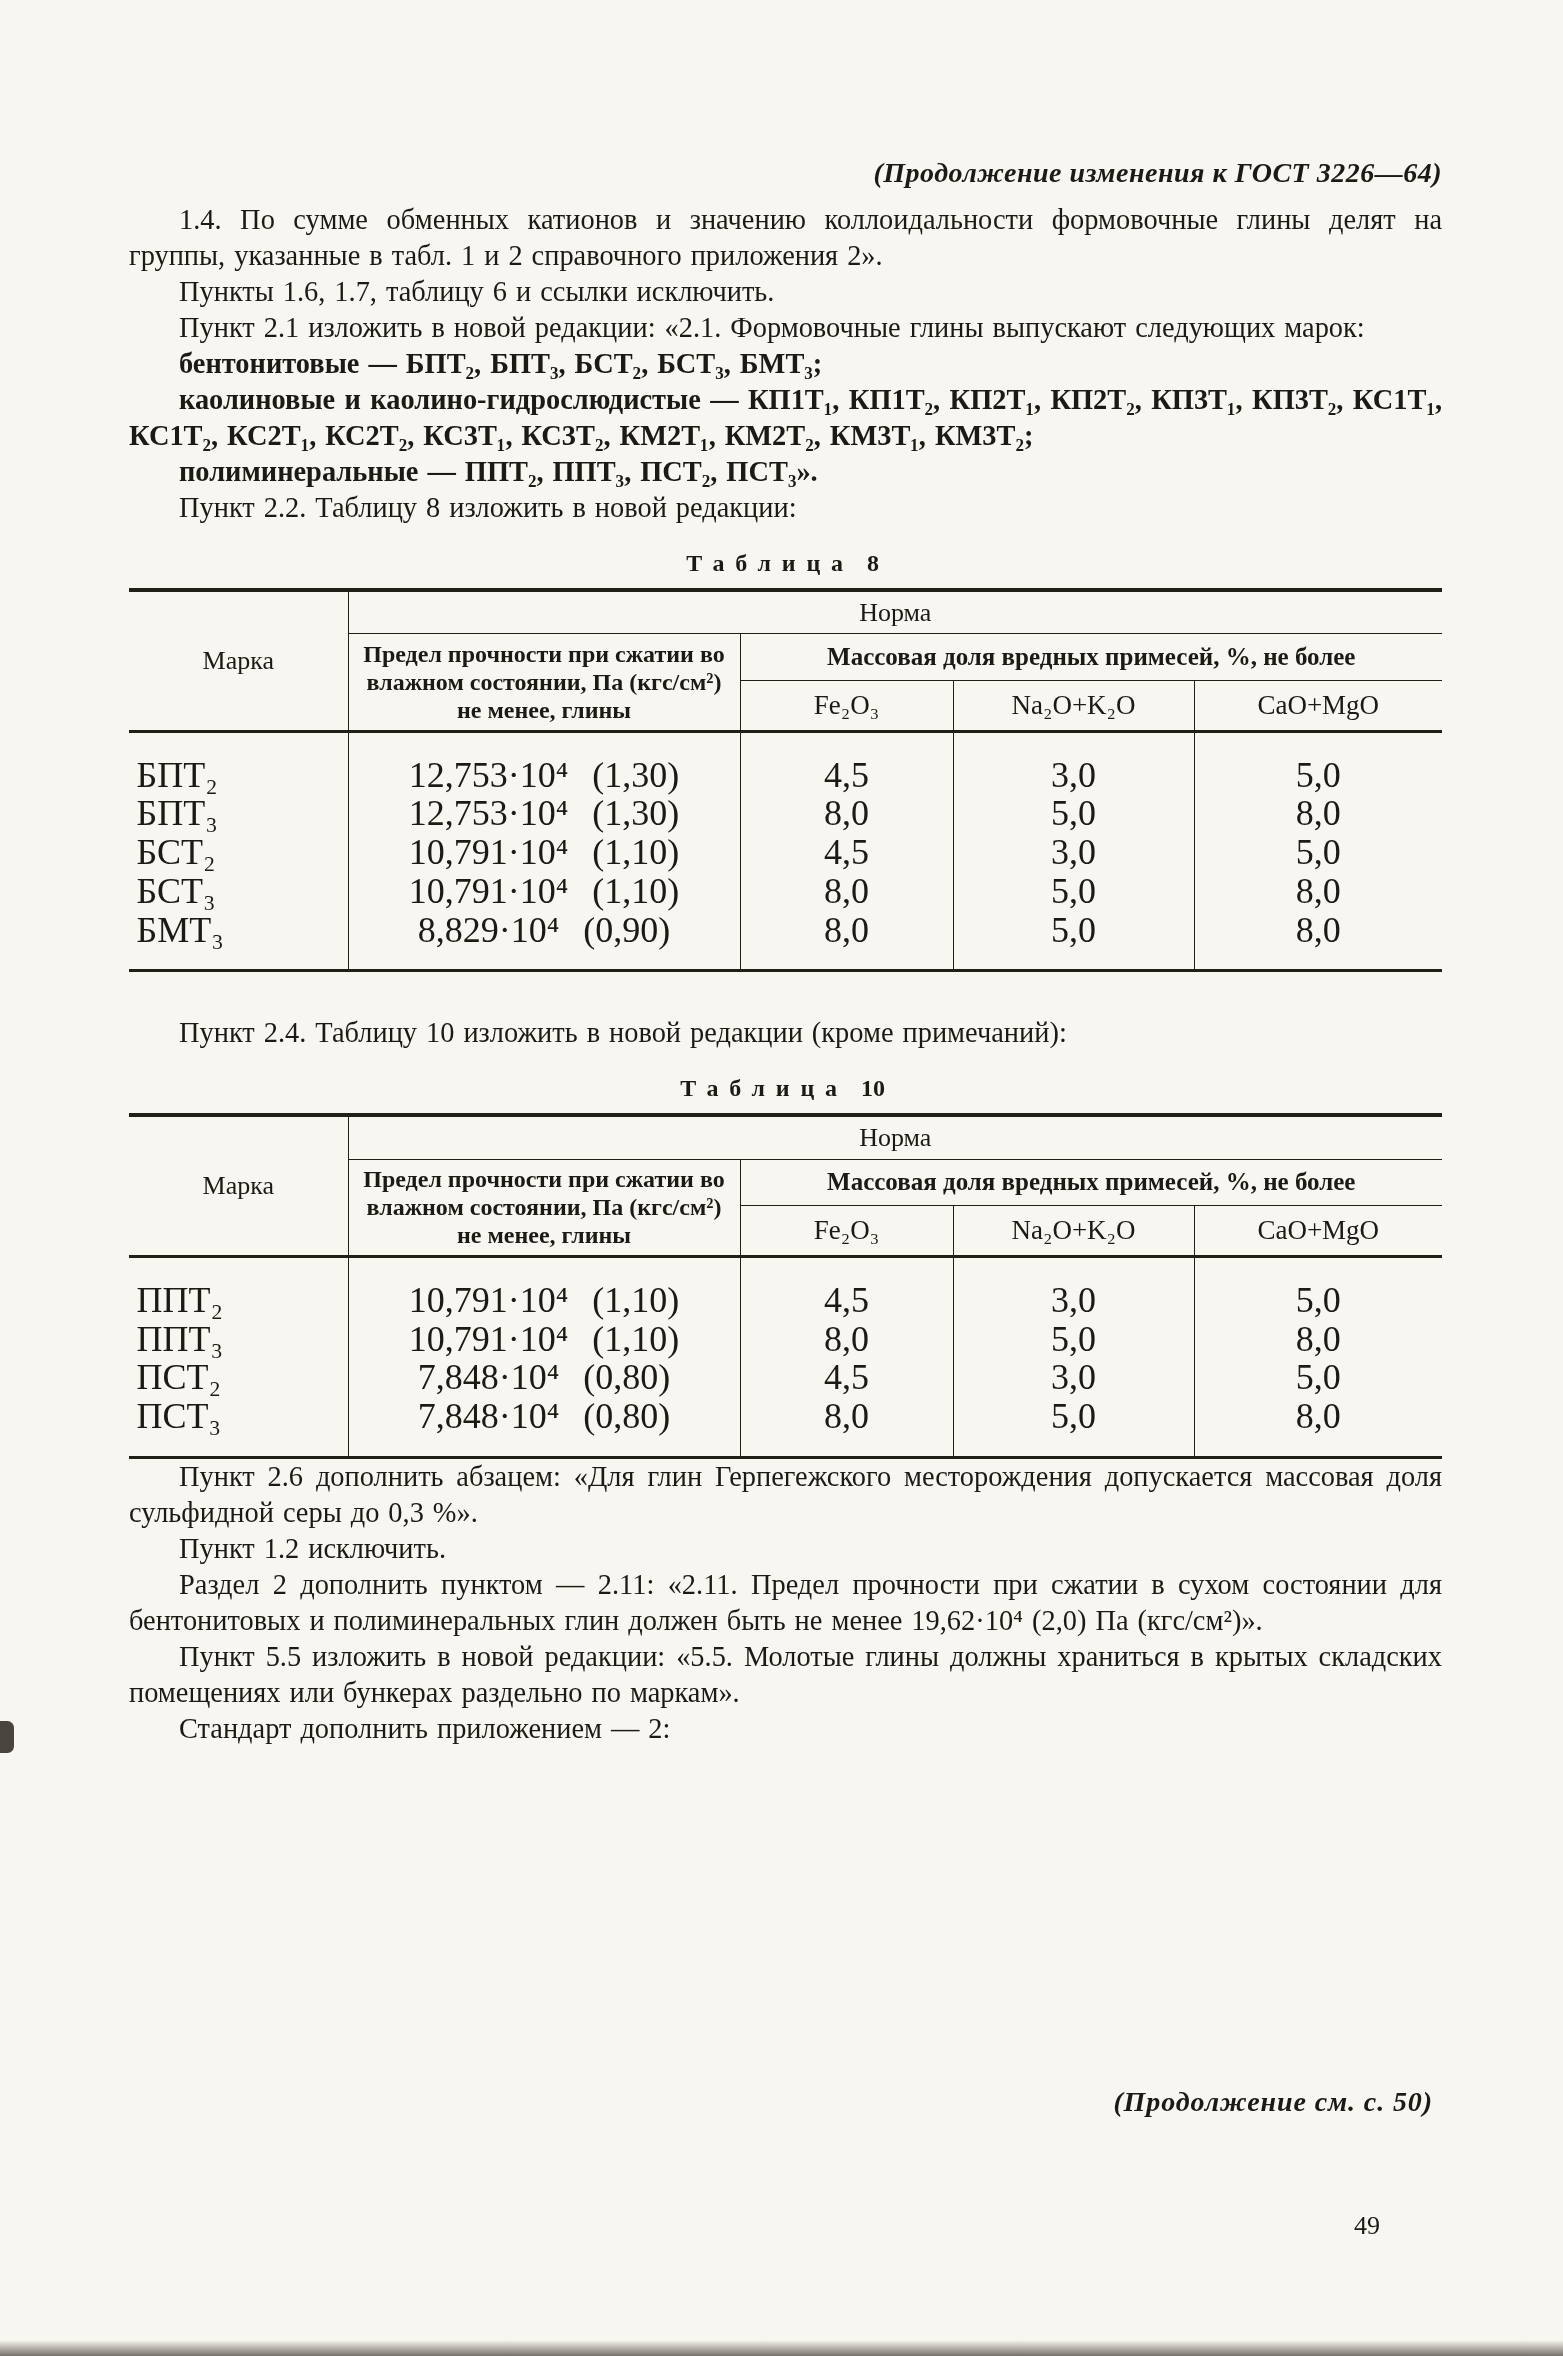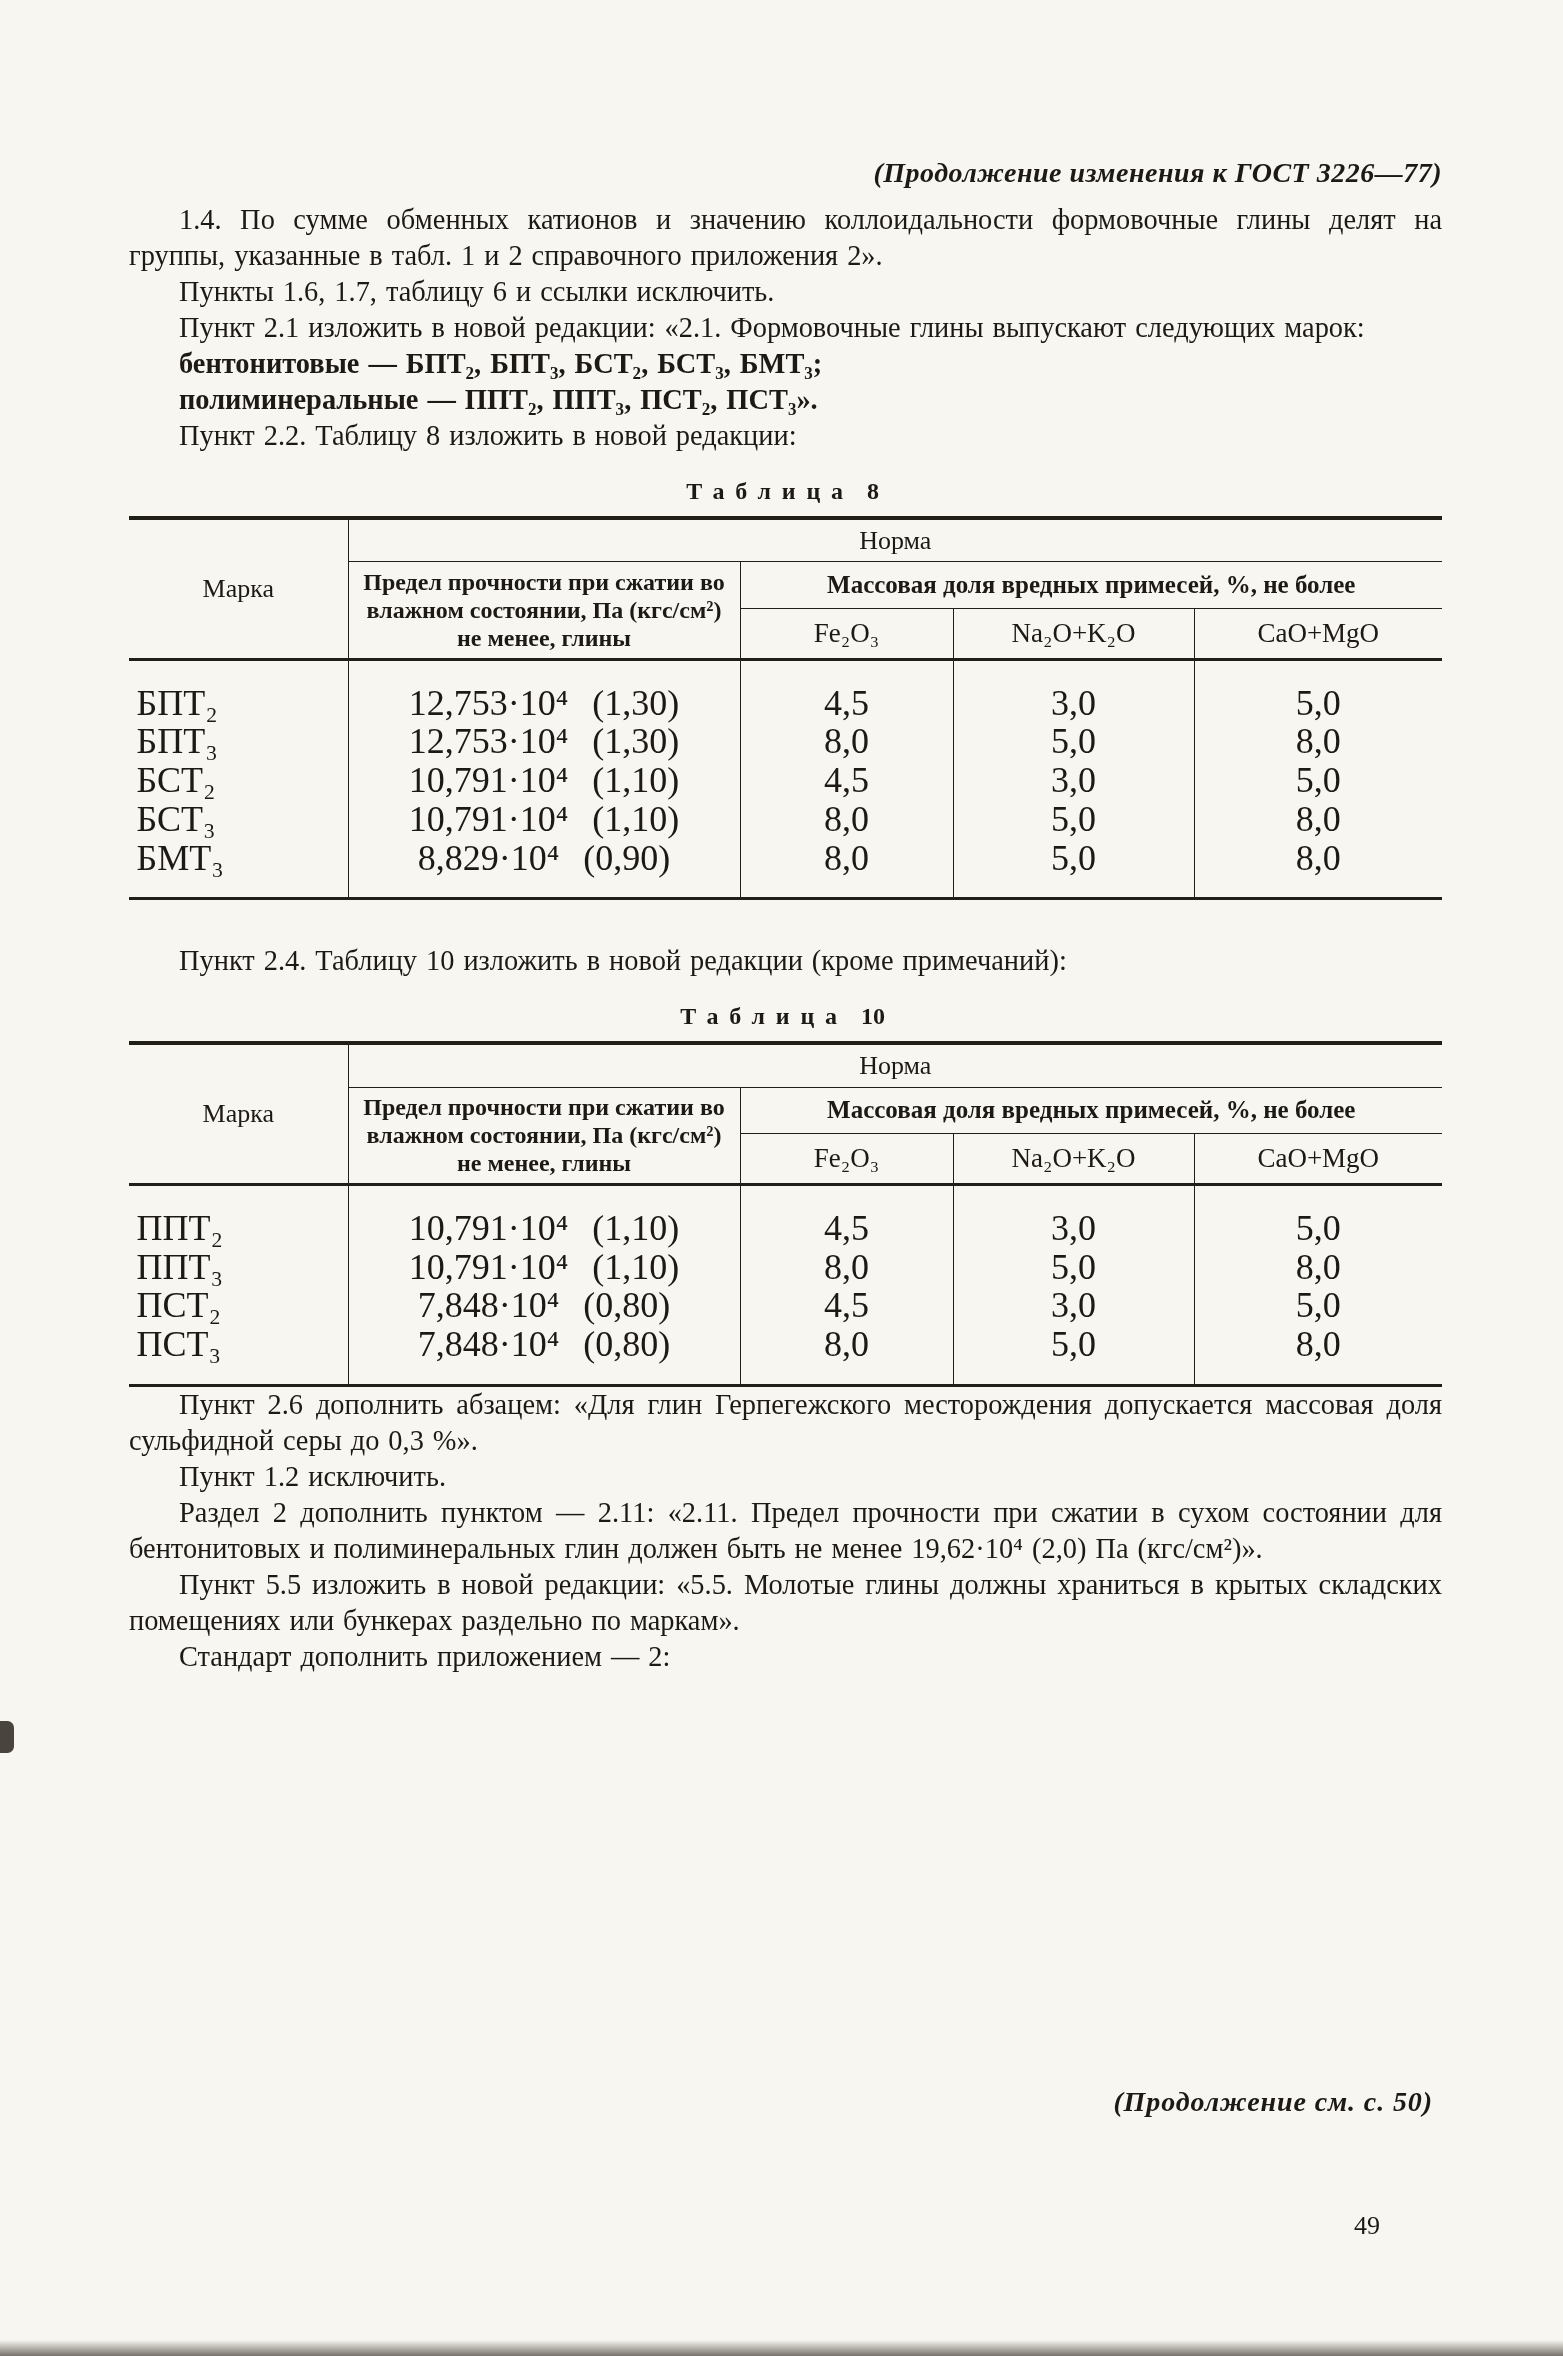--- a/index.html
+++ b/index.html
@@ -133,26 +133,27 @@
     height: 17px;
     background: linear-gradient(to bottom, rgba(45,38,30,0), rgba(45,38,30,0.68));
   }
 </style>
 </head>
 <body>
 
 <div class="page">
   <div class="content">
 
-    <p class="header-note">(Продолжение изменения к ГОСТ 3226—77)</p>
+    <p class="header-note">(Продолжение изменения к ГОСТ 3226—64)</p>
 
     <p class="para">1.4. По сумме обменных катионов и значению коллоидальности формовочные глины делят на группы, указанные в табл. 1 и 2 справочного приложения 2».</p>
     <p class="para">Пункты 1.6, 1.7, таблицу 6 и ссылки исключить.</p>
     <p class="para">Пункт 2.1 изложить в новой редакции: «2.1. Формовочные глины выпускают следующих марок:</p>
     <p class="para bold">бентонитовые — БПТ₂, БПТ₃, БСТ₂, БСТ₃, БМТ₃;</p>
+    <p class="para bold">каолиновые и каолино-гидрослюдистые — КП1Т₁, КП1Т₂, КП2Т₁, КП2Т₂, КП3Т₁, КП3Т₂, КС1Т₁, КС1Т₂, КС2Т₁, КС2Т₂, КС3Т₁, КС3Т₂, КМ2Т₁, КМ2Т₂, КМ3Т₁, КМ3Т₂;</p>
     <p class="para bold">полиминеральные — ППТ₂, ППТ₃, ПСТ₂, ПСТ₃».</p>
     <p class="para">Пункт 2.2. Таблицу 8 изложить в новой редакции:</p>
 
     <p class="table-caption"><span class="spaced">Таблица</span><span class="cap-num">8</span></p>
 
     <table class="doc-table">
       <colgroup>
         <col style="width:219px">
           <col style="width:392px">
           <col style="width:213px">

